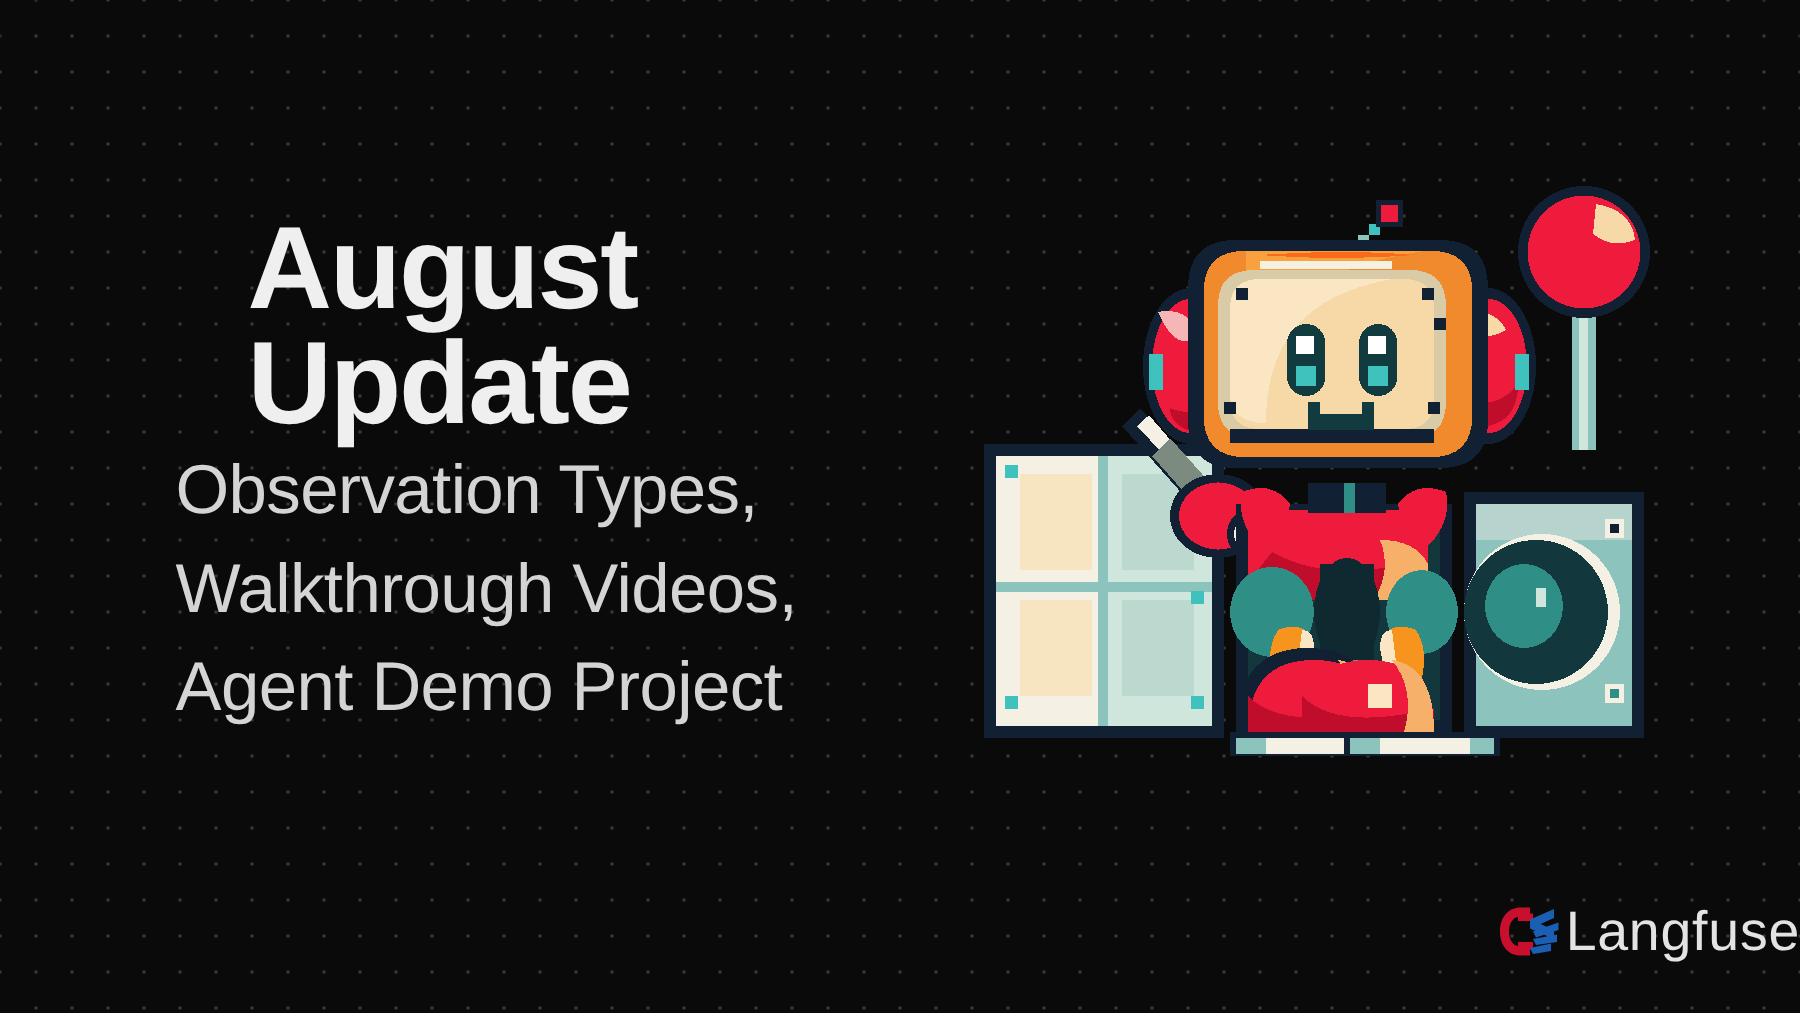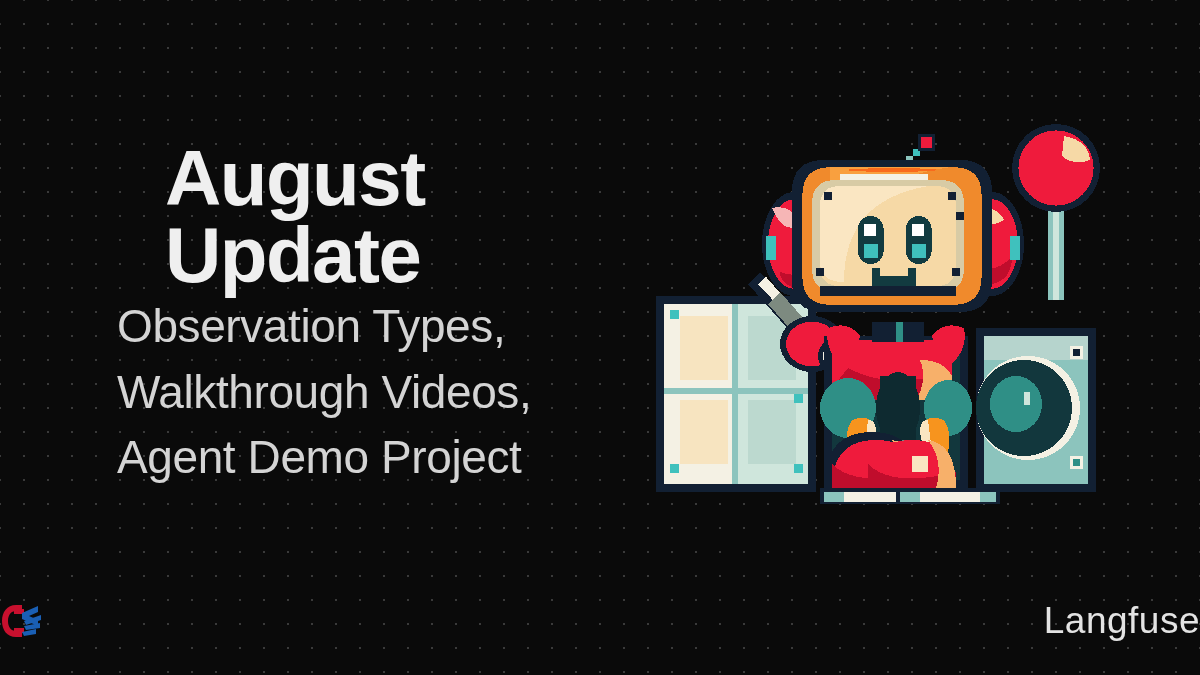--- a/index.html
+++ b/index.html
@@ -45,21 +45,21 @@
     white-space:pre-line;
   }
 
   
   #brand-footer {
     position:absolute;
     left:0; right:0;
     top:600px;
     display:flex;
     align-items:center;
-    justify-content:space-between;
+    justify-content:flex-end;
     gap:2px;
   }
   #brand-mark { width:44px; height:38px; display:block; }
   #brand-name {
     color:#e3e3e3;
     font-size:37px;
     letter-spacing:0.5px;
     font-weight:400;
   }
 

